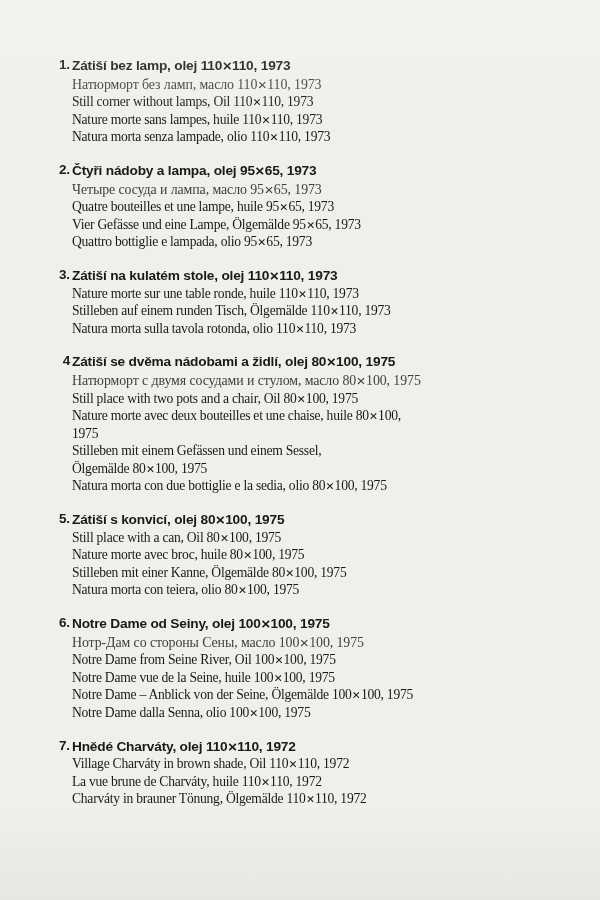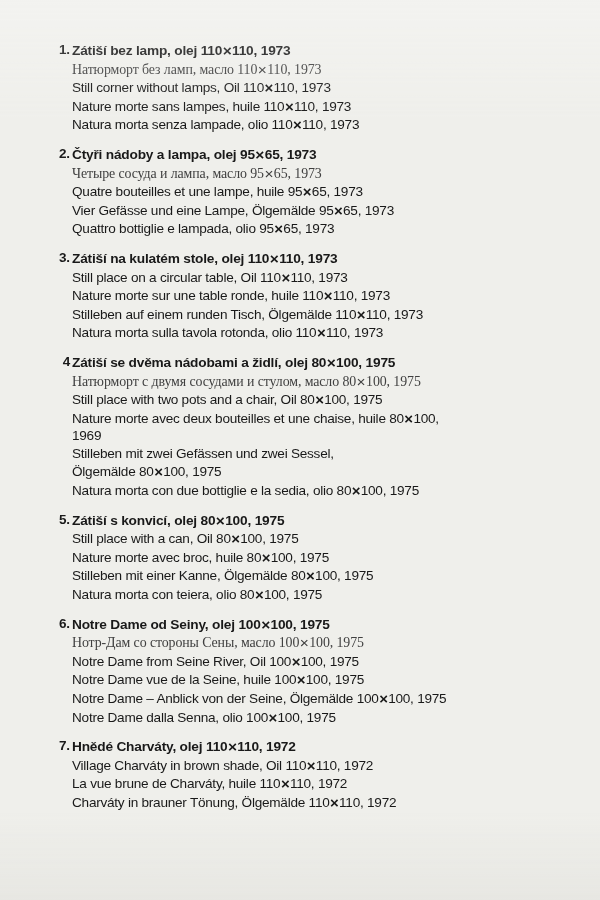--- a/index.html
+++ b/index.html
@@ -53,30 +53,32 @@
     font-size: 13.6px;
     line-height: 17.6px;
     white-space: pre;
     letter-spacing: -0.25px;
     color: #191919;
   }
   .line.cs {
     font-weight: 700;
     font-size: 13.7px;
     letter-spacing: -0.2px;
+    margin-top: 15px;
   }
   .line.ru {
     font-family: "Liberation Serif", serif;
     font-weight: 400;
     font-size: 13.9px;
     letter-spacing: -0.1px;
     color: #404040;
   }
   .line.en, .line.fr, .line.de, .line.it {
     font-weight: 400;
+    font-family: Liberation Serif, serif;
   }
   .line .x {
     font-weight: 700;
     font-size: 15px;
     padding: 0 0.5px;
     display: inline-block;
     transform: translateY(0.5px);
   }
   .line.ru .x {
     font-family: "Liberation Sans", sans-serif;
@@ -122,33 +124,32 @@
         <div class="entry-number">2.</div>
         <div class="line cs">Čtyři nádoby a lampa, olej 95<span class="x">×</span>65, 1973</div>
         <div class="line ru">Четыре сосуда и лампа, масло 95<span class="x">×</span>65, 1973</div>
         <div class="line fr">Quatre bouteilles et une lampe, huile 95<span class="x">×</span>65, 1973</div>
         <div class="line de">Vier Gefässe und eine Lampe, Ölgemälde 95<span class="x">×</span>65, 1973</div>
         <div class="line it">Quattro bottiglie e lampada, olio 95<span class="x">×</span>65, 1973</div>
       </div>
       <div class="entry">
         <div class="entry-number">3.</div>
         <div class="line cs">Zátiší na kulatém stole, olej 110<span class="x">×</span>110, 1973</div>
-        <div class="line en">Still place on a circular table, Oil 110<span class="x">×</span>110, 1973</div>
         <div class="line fr">Nature morte sur une table ronde, huile 110<span class="x">×</span>110, 1973</div>
         <div class="line de">Stilleben auf einem runden Tisch, Ölgemälde 110<span class="x">×</span>110, 1973</div>
         <div class="line it">Natura morta sulla tavola rotonda, olio 110<span class="x">×</span>110, 1973</div>
       </div>
       <div class="entry no-dot">
         <div class="entry-number">4</div>
         <div class="line cs">Zátiší se dvěma nádobami a židlí, olej 80<span class="x">×</span>100, 1975</div>
         <div class="line ru">Натюрморт с двумя сосудами и стулом, масло 80<span class="x">×</span>100, 1975</div>
         <div class="line en">Still place with two pots and a chair, Oil 80<span class="x">×</span>100, 1975</div>
         <div class="line fr">Nature morte avec deux bouteilles et une chaise, huile 80<span class="x">×</span>100,</div>
-        <div class="line fr">1969</div>
-        <div class="line de">Stilleben mit zwei Gefässen und zwei Sessel,</div>
+        <div class="line fr">1975</div>
+        <div class="line de">Stilleben mit einem Gefässen und einem Sessel,</div>
         <div class="line de">Ölgemälde 80<span class="x">×</span>100, 1975</div>
         <div class="line it">Natura morta con due bottiglie e la sedia, olio 80<span class="x">×</span>100, 1975</div>
       </div>
       <div class="entry">
         <div class="entry-number">5.</div>
         <div class="line cs">Zátiší s konvicí, olej 80<span class="x">×</span>100, 1975</div>
         <div class="line en">Still place with a can, Oil 80<span class="x">×</span>100, 1975</div>
         <div class="line fr">Nature morte avec broc, huile 80<span class="x">×</span>100, 1975</div>
         <div class="line de">Stilleben mit einer Kanne, Ölgemälde 80<span class="x">×</span>100, 1975</div>
         <div class="line it">Natura morta con teiera, olio 80<span class="x">×</span>100, 1975</div>

